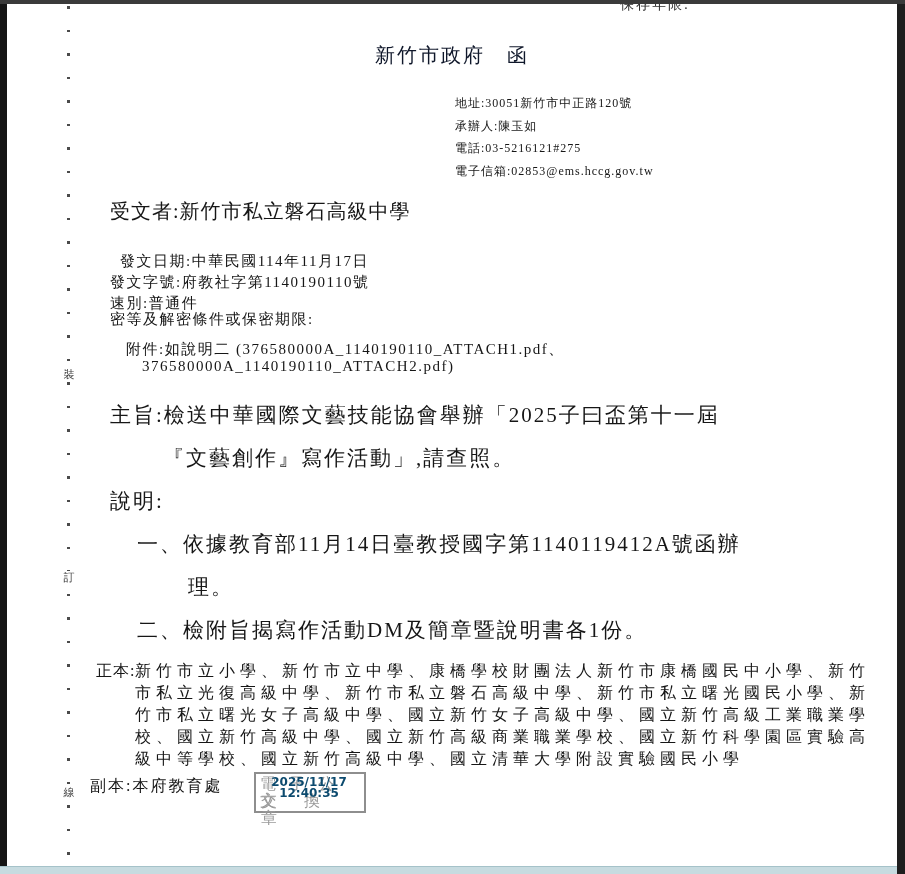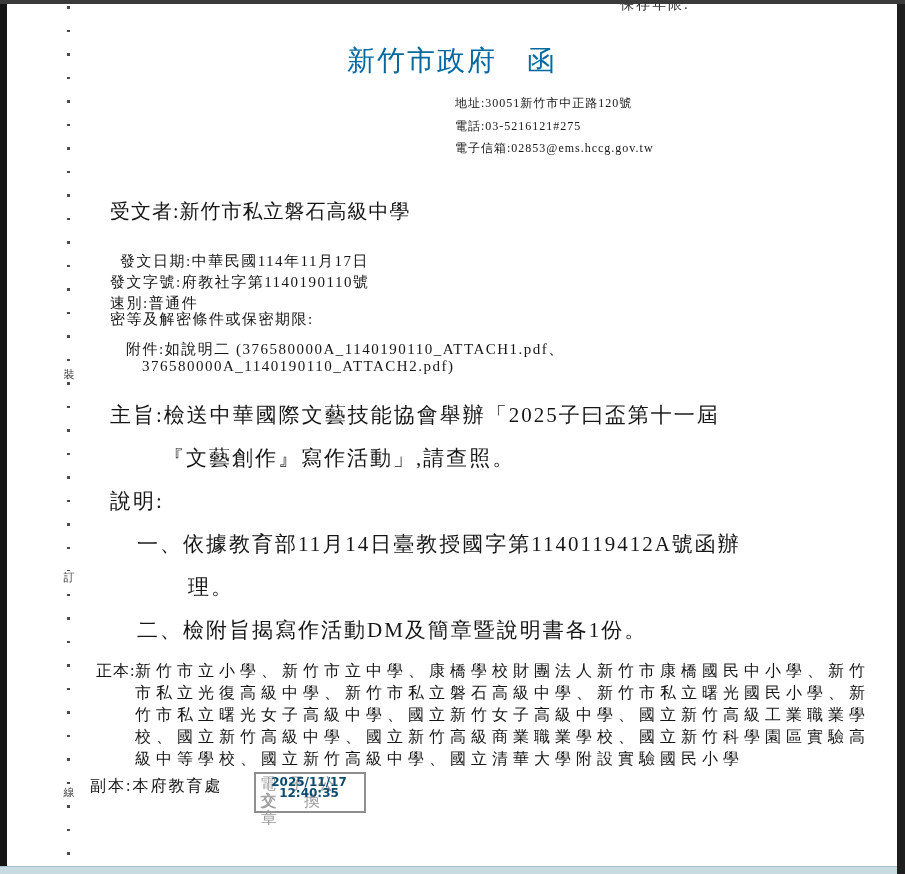--- a/index.html
+++ b/index.html
@@ -24,21 +24,21 @@
     position:absolute;left:67px;top:6px;width:3px;height:858px;
     background:repeating-linear-gradient(to bottom,#4a4a4a 0px,#4a4a4a 2.5px,transparent 2.5px,transparent 23.5px);
   }
   .binding-char{
     position:absolute;left:62px;width:14px;text-align:center;
     font-size:11px;line-height:13px;color:#3c3c3c;background:#ffffff;
   }
 
   
   .archive{left:620px;top:-4px;font-size:14px;letter-spacing:2px;color:#2a2a2a;}
-  .title{left:7px;top:42px;width:890px;text-align:center;font-size:28px;letter-spacing:2px;color:#0369a1;}
+  .title{left:7px;top:42px;width:890px;text-align:center;font-size:20px;letter-spacing:2px;color:#0f172a;}
   .contact{left:455px;top:92px;font-size:12px;line-height:22.5px;letter-spacing:1px;}
   .recipient{left:110px;top:198px;font-size:20px;letter-spacing:1px;}
   .meta{font-size:15px;letter-spacing:1.5px;}
   .big{font-size:21px;letter-spacing:2px;}
   .copy{font-size:16px;letter-spacing:5px;line-height:22px;}
 
   
   .stamp{
     position:absolute;left:254px;top:772px;width:112px;height:41px;
     border:2.5px solid #8e8e8e;box-sizing:border-box;background:transparent;z-index:5;
@@ -68,20 +68,21 @@
   <div class="binding-char" style="top:786px;">線</div>
 
   <div>
 
     <div class="abs archive">保存年限:</div>
 
     <div class="abs title">新竹市政府　函</div>
 
     <div class="abs contact">
       <div>地址:30051新竹市中正路120號</div>
+      <div>承辦人:陳玉如</div>
       <div>電話:03-5216121#275</div>
       <div>電子信箱:02853@ems.hccg.gov.tw</div>
     </div>
 
     <div class="abs recipient">受文者:新竹市私立磐石高級中學</div>
 
     <div class="abs meta" style="left:120px;top:252px;">發文日期:中華民國114年11月17日</div>
     <div class="abs meta" style="left:110px;top:273px;">發文字號:府教社字第1140190110號</div>
     <div class="abs meta" style="left:110px;top:294px;">速別:普通件</div>
     <div class="abs meta" style="left:110px;top:310px;text-align:right;">密等及解密條件或保密期限:</div>

